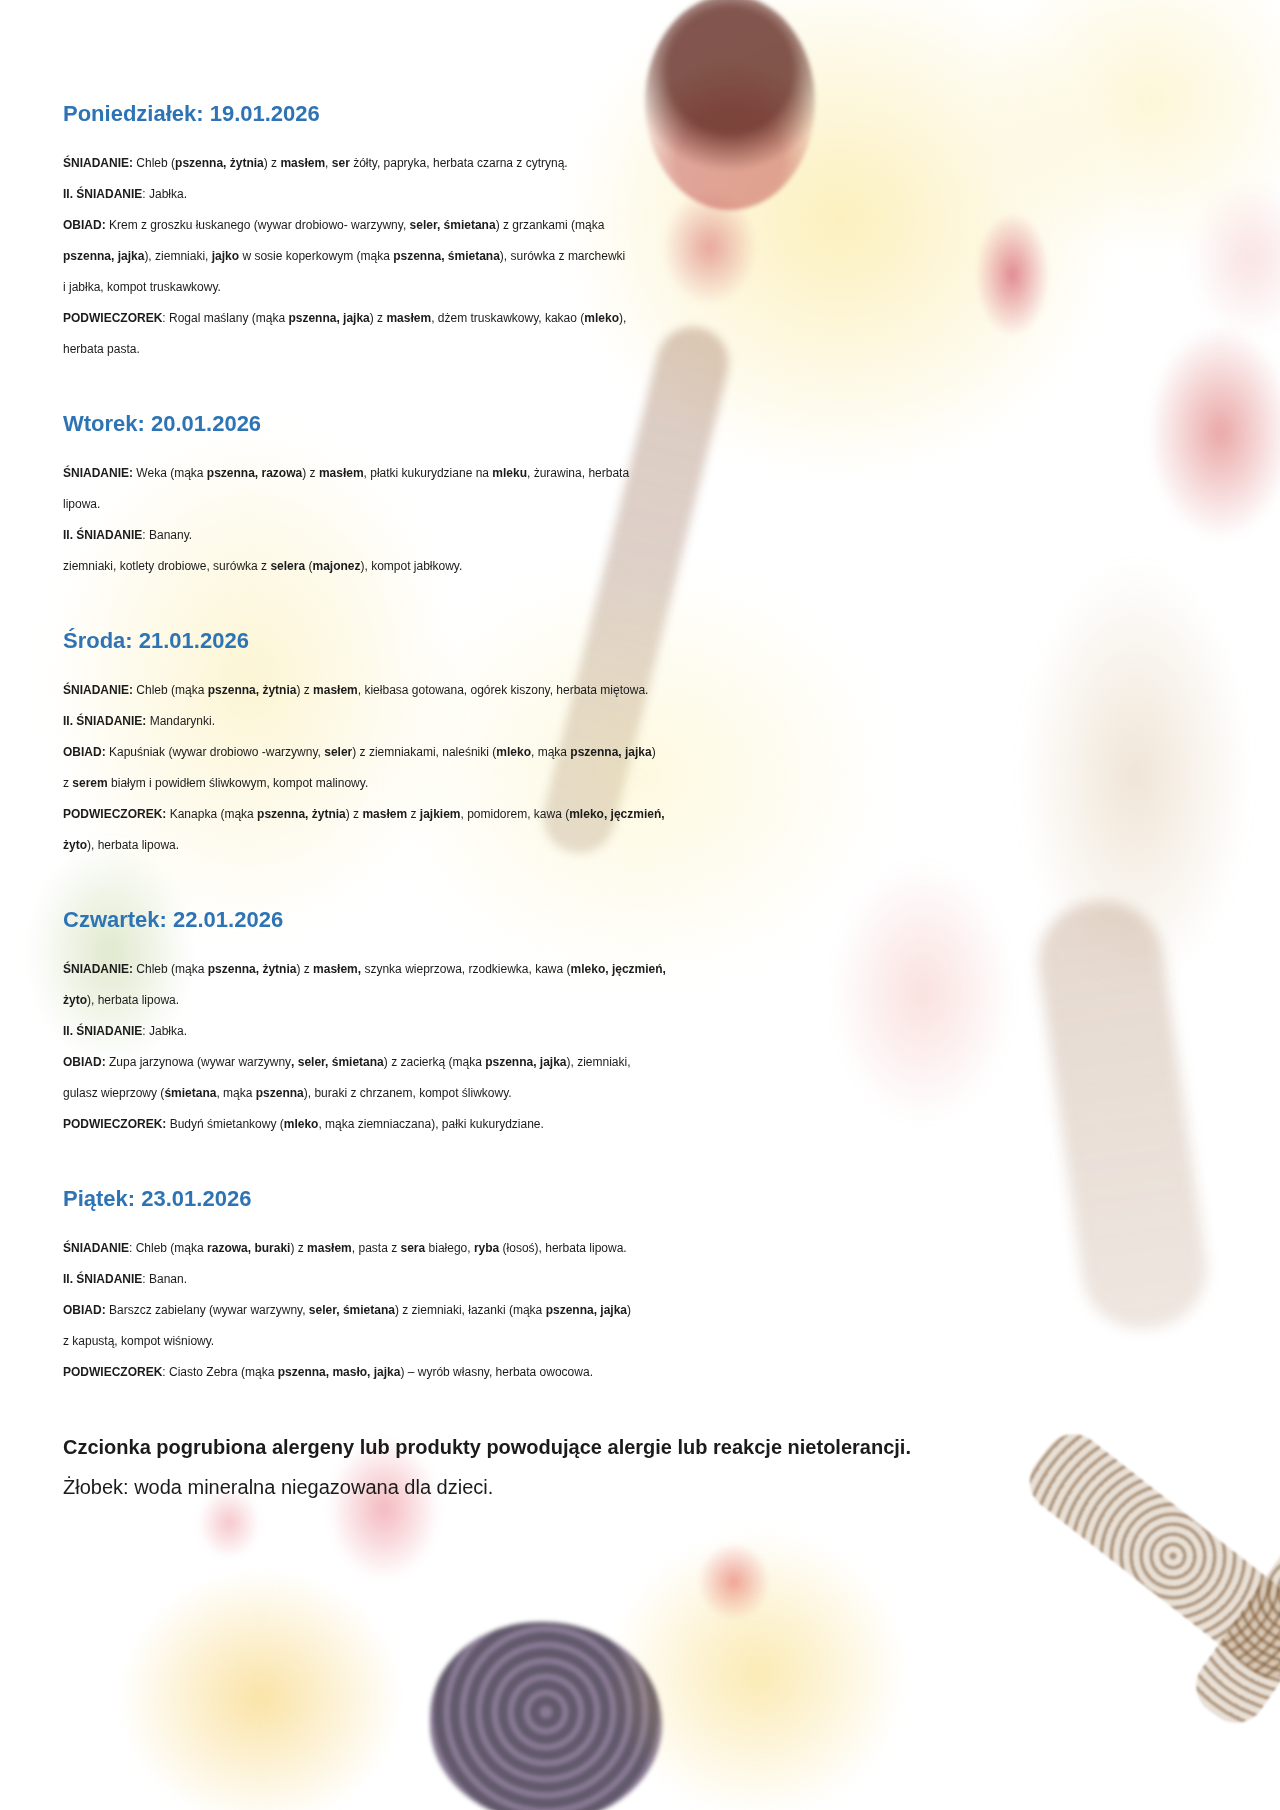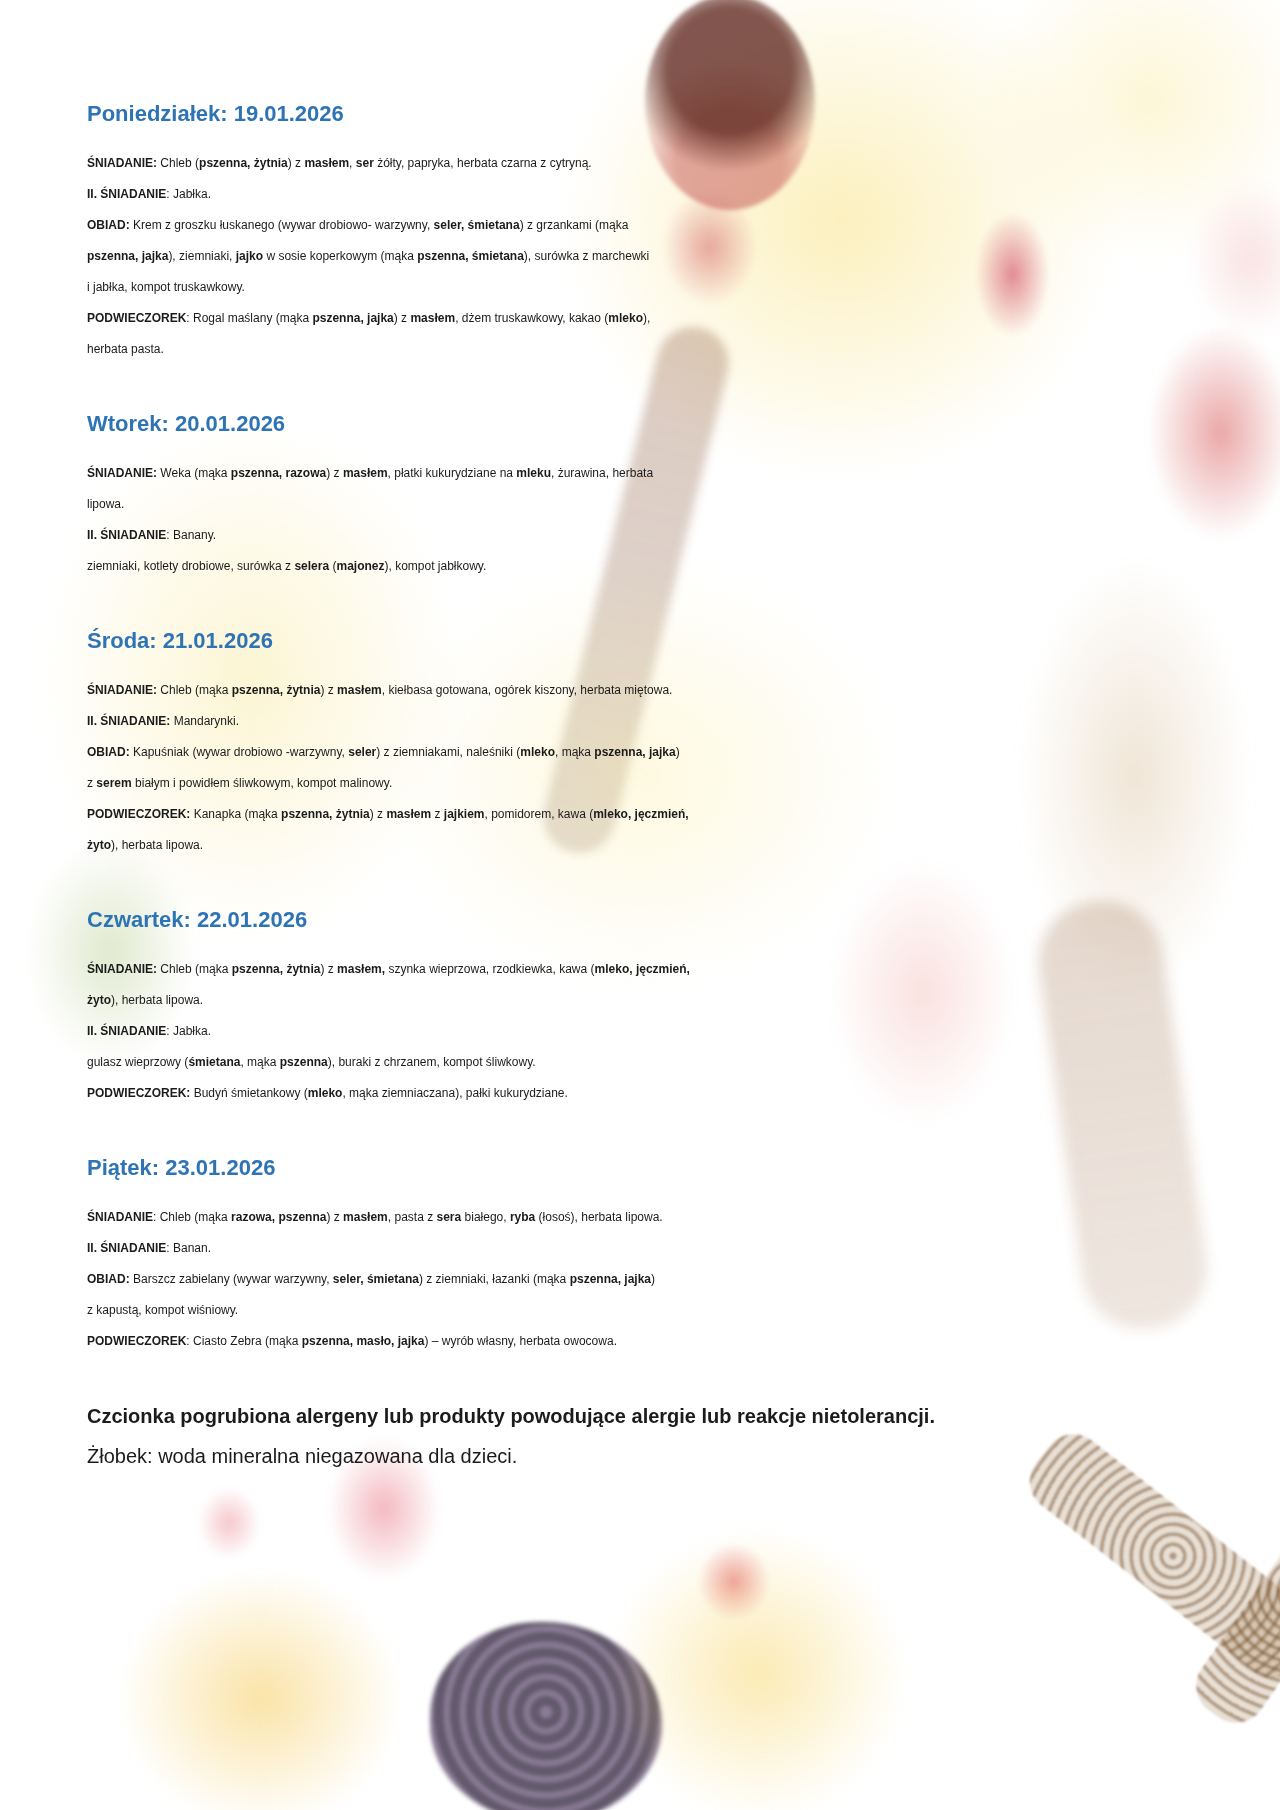--- a/index.html
+++ b/index.html
@@ -39,21 +39,21 @@
   .b-redberry-ctr    { left:698px; top:1543px; width:72px;  height:78px;  background:radial-gradient(closest-side, rgba(220,60,70,.5), rgba(220,60,70,0)); filter:blur(2px); }
   .b-blackberry      { left:430px; top:1622px; width:232px; height:200px; opacity:.8; border-radius:48% 52% 50% 50%;
                        background:repeating-radial-gradient(circle at 50% 45%, rgba(92,72,108,.9) 0 6px, rgba(42,30,55,.92) 7px 16px);
                        filter:blur(2px); }
   .b-yellow-slice    { left:608px; top:1528px; width:300px; height:292px; background:radial-gradient(closest-side, rgba(247,210,90,.45), rgba(247,210,90,0)); filter:blur(6px); }
   .b-granola-1       { left:1008px; top:1515px; width:330px; height:82px; transform:rotate(38deg); border-radius:30px;
                        background:repeating-radial-gradient(circle, rgba(120,85,50,.5) 0 3px, rgba(0,0,0,0) 4px 10px), rgba(150,110,65,.22); filter:blur(1px); }
   .b-granola-2       { left:1150px; top:1555px; width:300px; height:72px; transform:rotate(-55deg); border-radius:30px;
                        background:repeating-radial-gradient(circle, rgba(120,85,50,.5) 0 3px, rgba(0,0,0,0) 4px 10px), rgba(150,110,65,.22); filter:blur(1px); }
 
-  .content { position:relative; z-index:1; padding:99px 28px 0 63px; color:#1b1b1b;margin-left:24px; }
+  .content { position:relative; z-index:1; padding:99px 28px 0 63px; color:#1b1b1b; }
   .day { margin-bottom:44px; }
   .day-heading {
     font-size:22px; line-height:30px; font-weight:bold;
     color:var(--heading-color, #2E74B5); margin-bottom:19px; white-space:nowrap;
   }
   .line { font-size:12px; line-height:31px; white-space:nowrap; }
   .line b { font-weight:bold; }
   .footer-bold { font-size:20px; line-height:31px; font-weight:bold; margin-top:41px; white-space:nowrap; }
   .footer-note { font-size:20px; line-height:31px; margin-top:9px; white-space:nowrap; }
 </style>
@@ -113,26 +113,27 @@
           <div class="line"><b>OBIAD:</b><span> Kapuśniak (wywar drobiowo -warzywny, </span><b>seler</b><span>) z ziemniakami, naleśniki (</span><b>mleko</b><span>, mąka </span><b>pszenna, jajka</b><span>)</span></div>
           <div class="line"><span>z </span><b>serem</b><span> białym i powidłem śliwkowym, kompot malinowy.</span></div>
           <div class="line"><b>PODWIECZOREK:</b><span> Kanapka (mąka </span><b>pszenna, żytnia</b><span>) z </span><b>masłem</b><span> z </span><b>jajkiem</b><span>, pomidorem, kawa (</span><b>mleko, jęczmień,</b></div>
           <div class="line"><b>żyto</b><span>), herbata lipowa.</span></div>
         </section>
         <section class="day">
           <h2 class="day-heading">Czwartek: 22.01.2026</h2>
           <div class="line"><b>ŚNIADANIE:</b><span> Chleb (mąka </span><b>pszenna, żytnia</b><span>) z </span><b>masłem,</b><span> szynka wieprzowa, rzodkiewka, kawa (</span><b>mleko, jęczmień,</b></div>
           <div class="line"><b>żyto</b><span>), herbata lipowa.</span></div>
           <div class="line"><b>II. ŚNIADANIE</b><span>: Jabłka.</span></div>
+          <div class="line"><b>OBIAD:</b><span> Zupa jarzynowa (wywar warzywny</span><b>, seler, śmietana</b><span>) z zacierką (mąka </span><b>pszenna, jajka</b><span>), ziemniaki,</span></div>
           <div class="line"><span>gulasz wieprzowy (</span><b>śmietana</b><span>, mąka </span><b>pszenna</b><span>), buraki z chrzanem, kompot śliwkowy.</span></div>
           <div class="line"><b>PODWIECZOREK:</b><span> Budyń śmietankowy (</span><b>mleko</b><span>, mąka ziemniaczana), pałki kukurydziane.</span></div>
         </section>
         <section class="day">
           <h2 class="day-heading">Piątek: 23.01.2026</h2>
-          <div class="line"><b>ŚNIADANIE</b><span>: Chleb (mąka </span><b>razowa, pszenna</b><span>) z </span><b>masłem</b><span>, pasta z </span><b>sera</b><span> białego, </span><b>ryba</b><span> (łosoś), herbata lipowa.</span></div>
+          <div class="line"><b>ŚNIADANIE</b><span>: Chleb (mąka </span><b>razowa, buraki</b><span>) z </span><b>masłem</b><span>, pasta z </span><b>sera</b><span> białego, </span><b>ryba</b><span> (łosoś), herbata lipowa.</span></div>
           <div class="line"><b>II. ŚNIADANIE</b><span>: Banan.</span></div>
           <div class="line"><b>OBIAD:</b><span> Barszcz zabielany (wywar warzywny, </span><b>seler, śmietana</b><span>) z ziemniaki, łazanki (mąka </span><b>pszenna, jajka</b><span>)</span></div>
           <div class="line"><span>z kapustą, kompot wiśniowy.</span></div>
           <div class="line"><b>PODWIECZOREK</b><span>: Ciasto Zebra (mąka </span><b>pszenna, masło, jajka</b><span>) – wyrób własny, herbata owocowa.</span></div>
         </section>
       </div>
     <p class="footer-bold">Czcionka pogrubiona alergeny lub produkty powodujące alergie lub reakcje nietolerancji.</p>
     <p class="footer-note">Żłobek: woda mineralna niegazowana dla dzieci.</p>
   </main>
 

